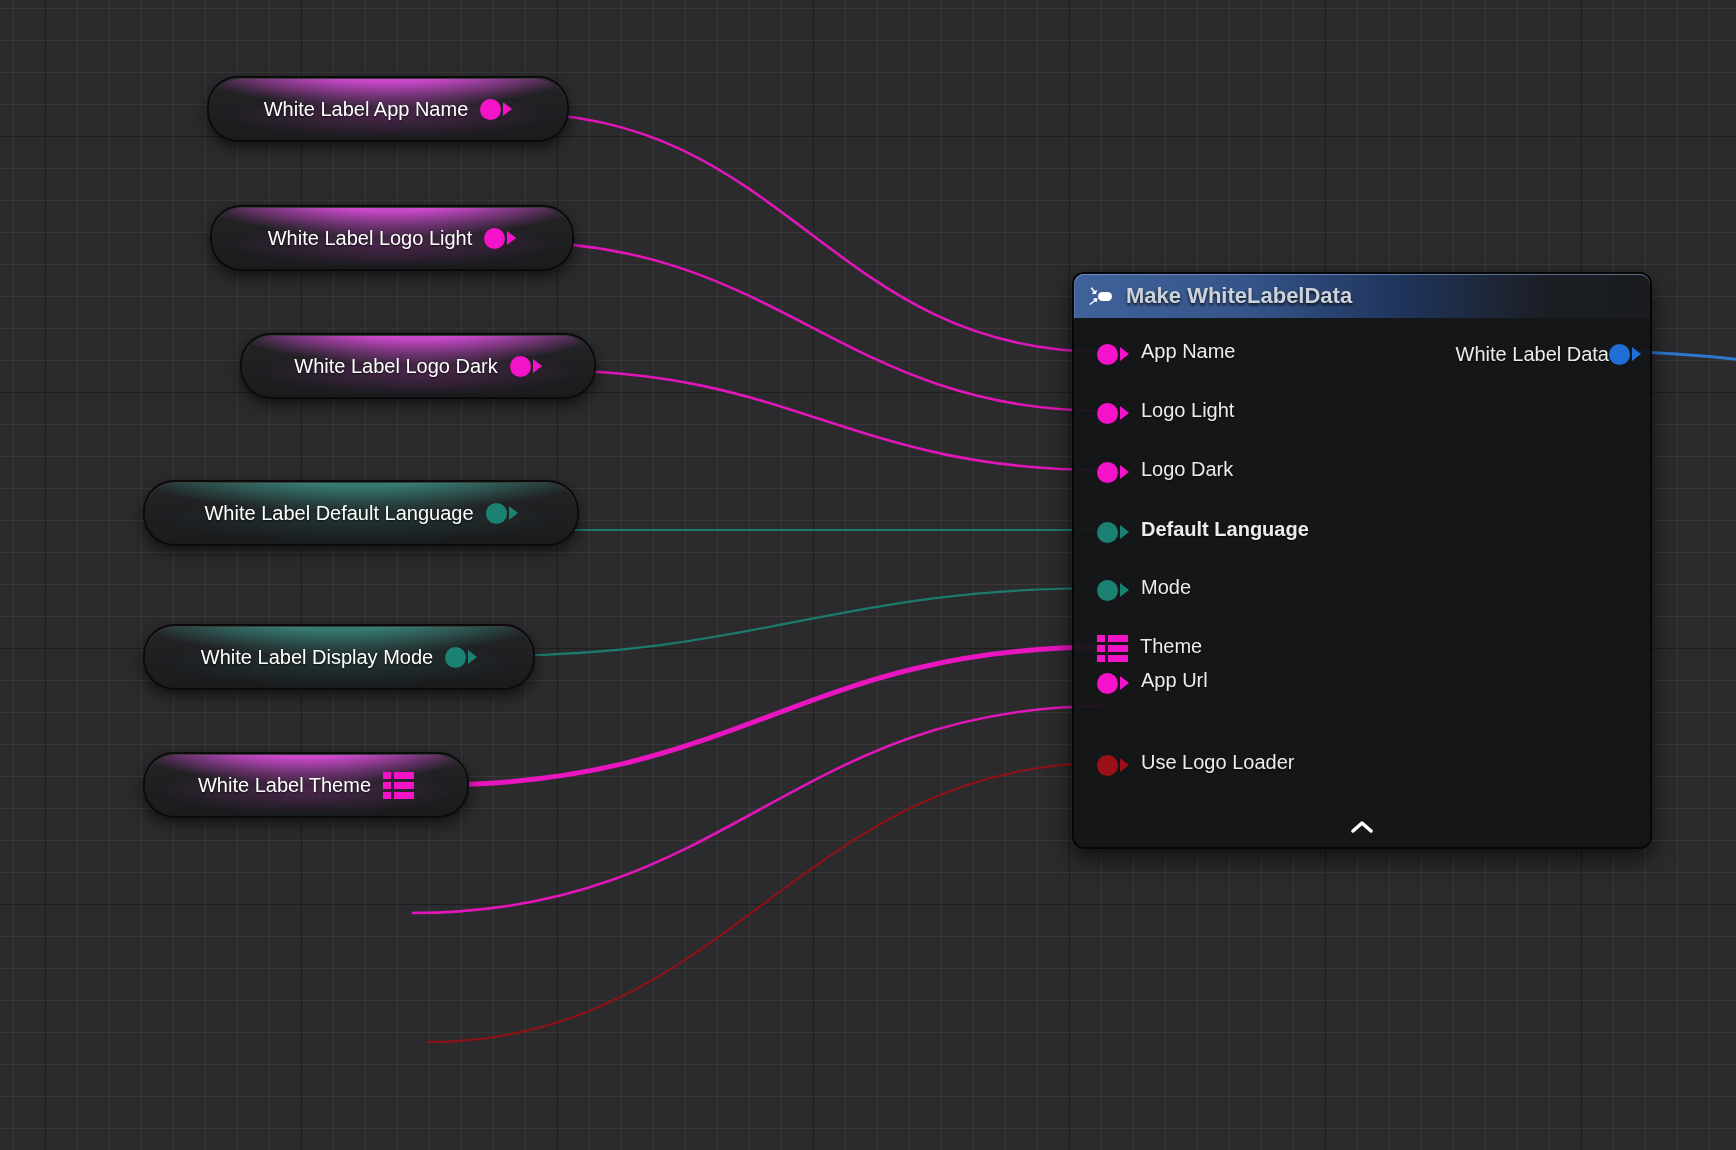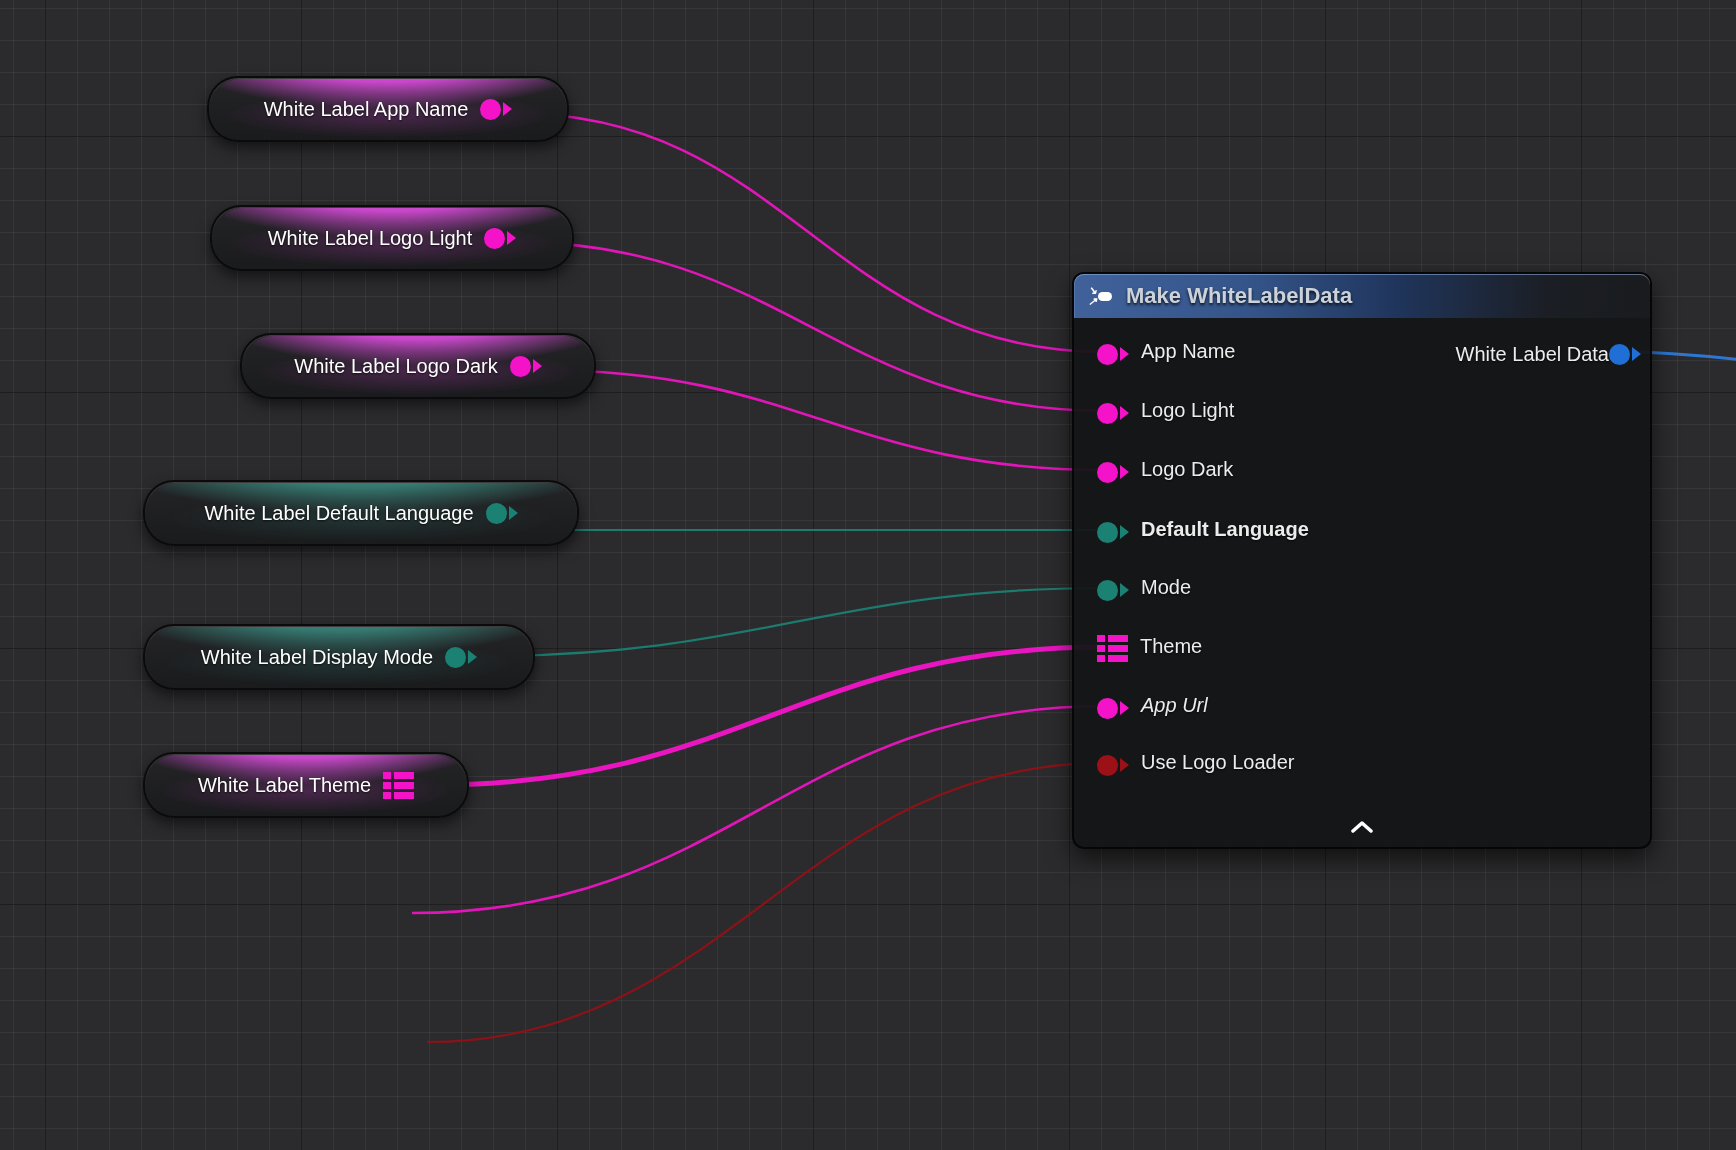--- a/index.html
+++ b/index.html
@@ -192,21 +192,21 @@
       <span class="struct-icon t-struct">
           <i></i>
           <i></i>
           <i></i>
           <i></i>
           <i></i>
           <i></i>
         </span>
       <span class="plbl">Theme</span>
     </div>
-    <div class="pin-row" style="top:420px;font-style:italic;">
+    <div class="pin-row" style="top:395px;">
       <span class="pin t-string">
           <i class="dot"></i>
           <i class="tail"></i>
         </span>
       <span class="plbl">App Url</span>
     </div>
     <div class="pin-row" style="top:477px;">
       <span class="pin t-bool">
           <i class="dot"></i>
           <i class="tail"></i>

